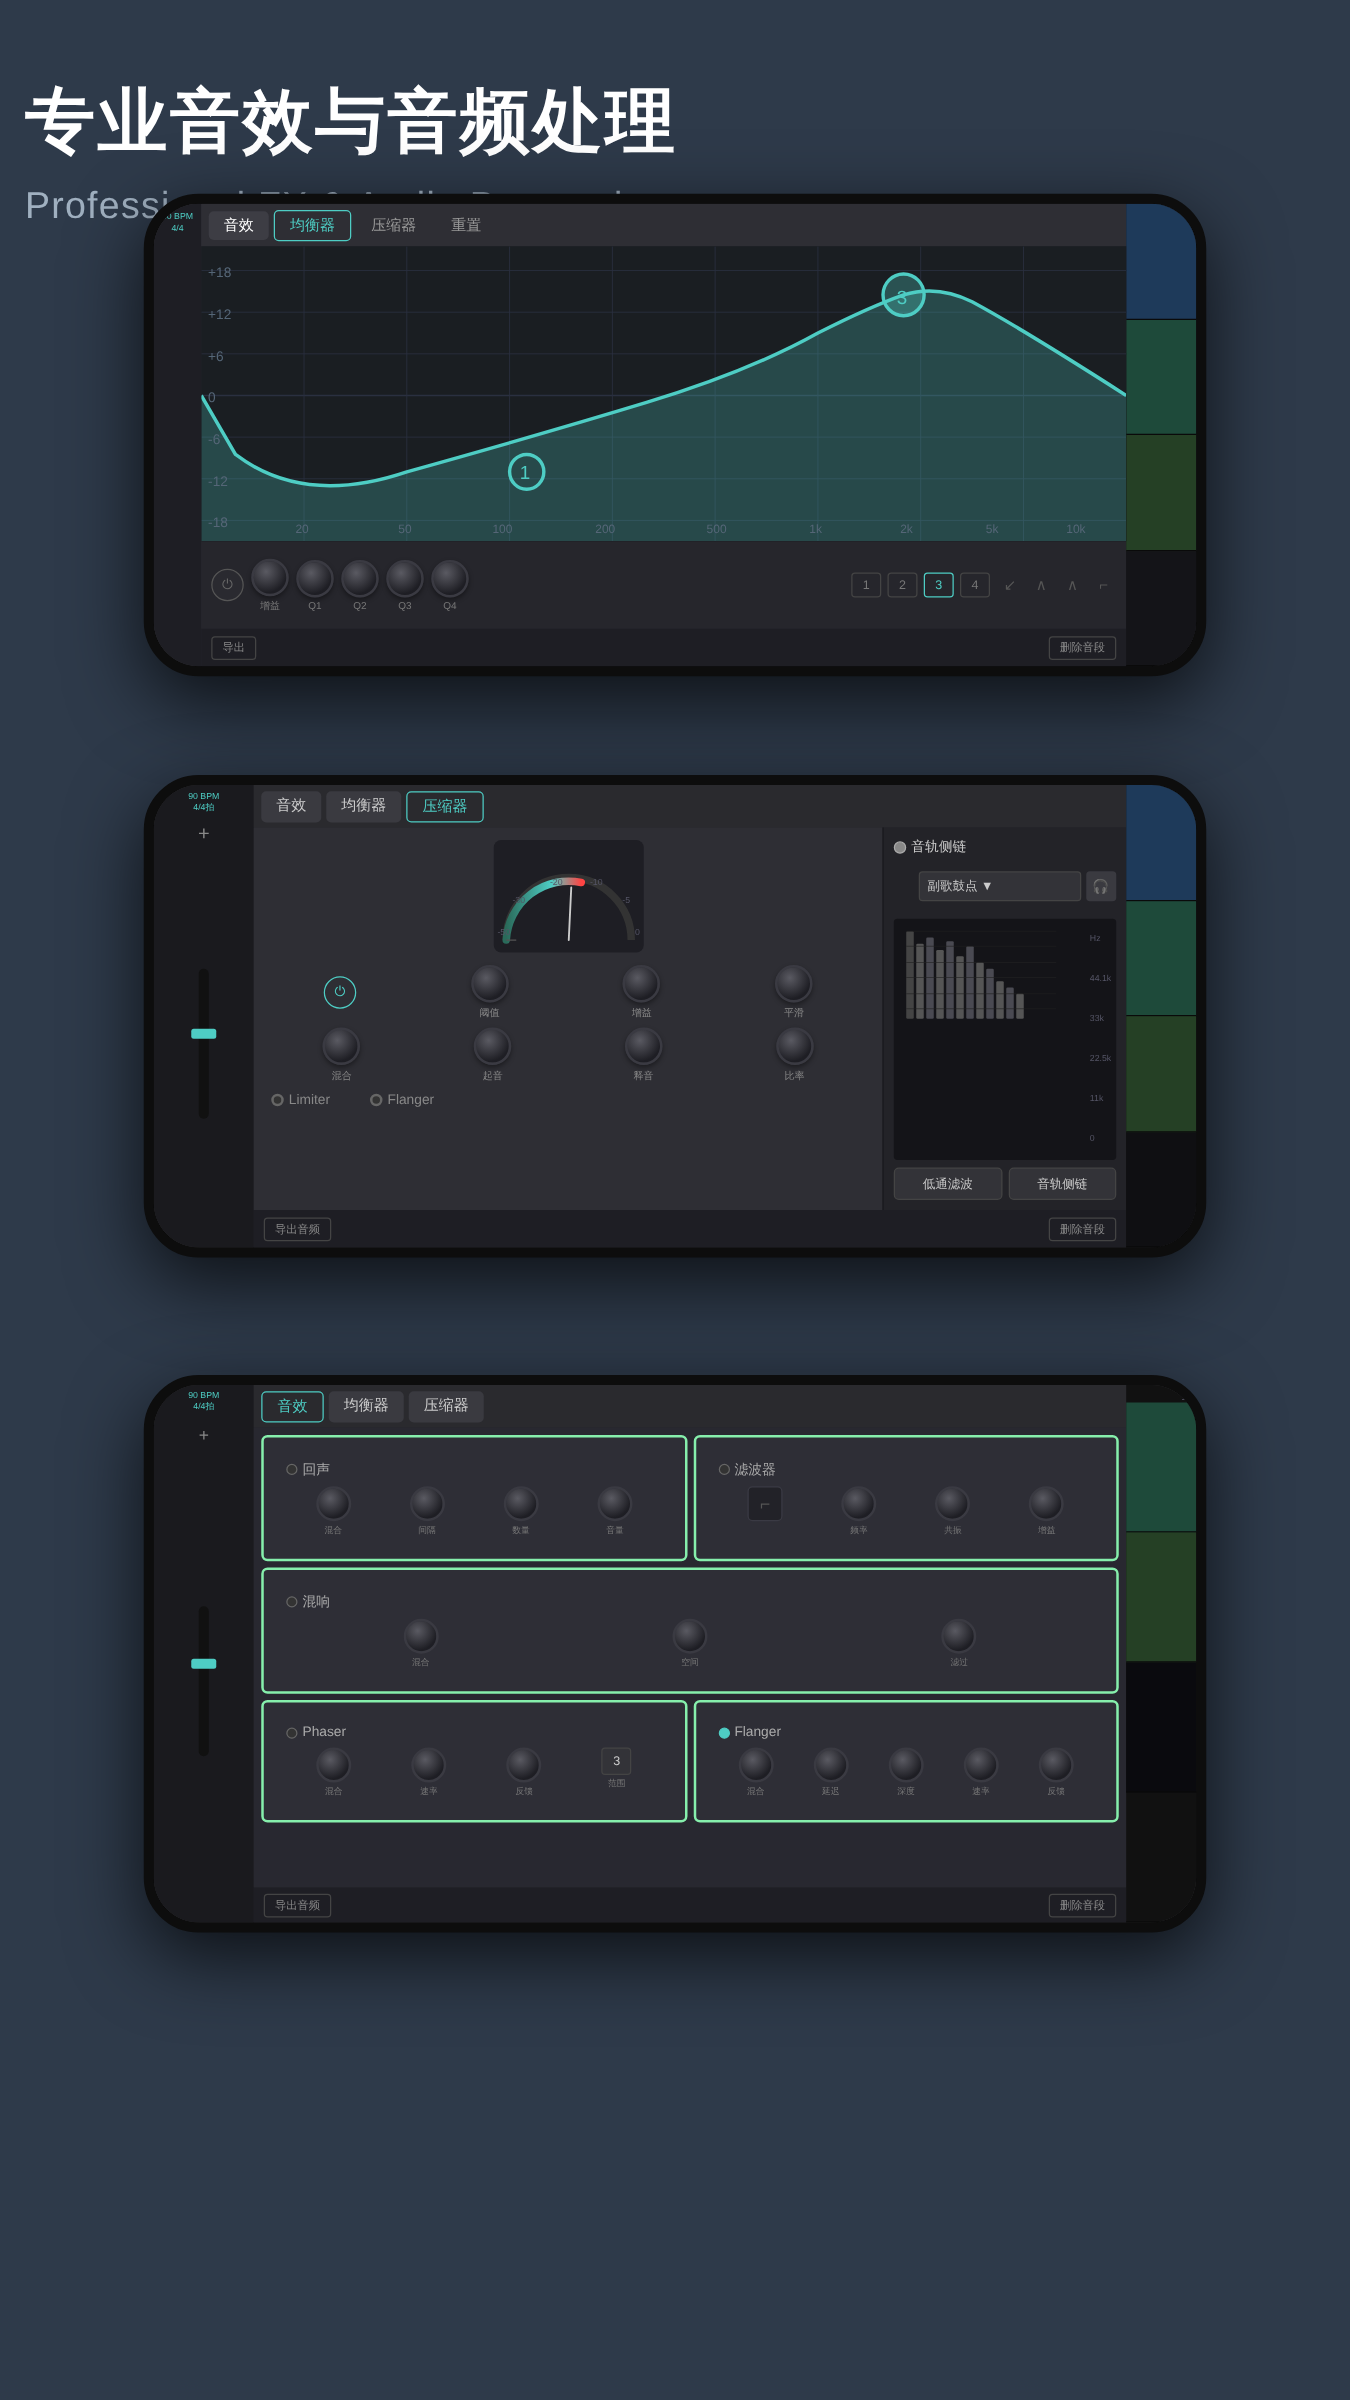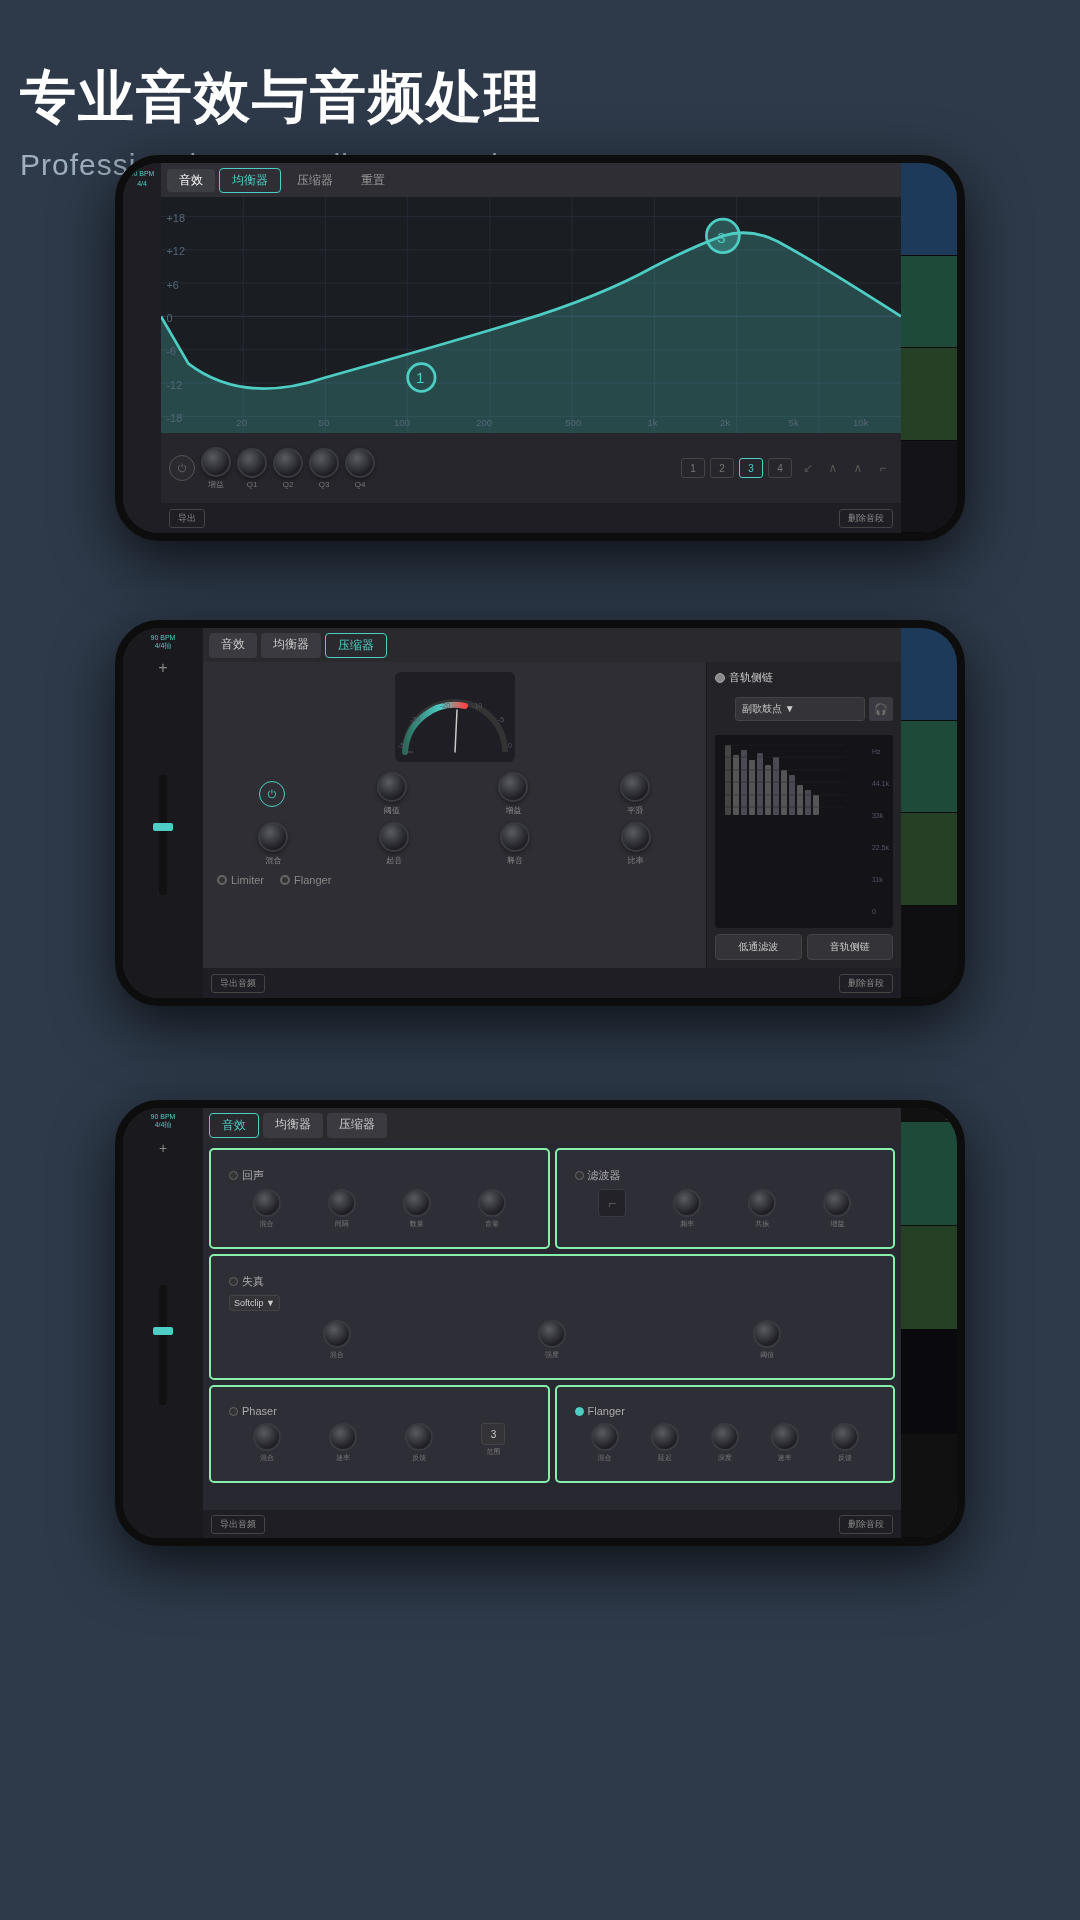--- a/index.html
+++ b/index.html
@@ -792,21 +792,21 @@
                 <div class="comp-knob-g">
                   <div class="knb"></div>
                   <div class="comp-lbl">释音</div>
                 </div>
                 <div class="comp-knob-g">
                   <div class="knb"></div>
                   <div class="comp-lbl">比率</div>
                 </div>
               </div>
 
-              <div style="display:flex;gap:16px;margin-top:8px;padding-left:4px;">
+              <div style="display:flex;gap:32px;margin-top:8px;padding-left:4px;">
                 <div style="display:flex;align-items:center;gap:4px;">
                   <div style="width:10px;height:10px;border-radius:50%;border:2px solid #666;background:#333;"></div>
                   <span style="font-size:11px;color:#888;">Limiter</span>
                 </div>
                 <div style="display:flex;align-items:center;gap:4px;">
                   <div style="width:10px;height:10px;border-radius:50%;border:2px solid #666;background:#333;"></div>
                   <span style="font-size:11px;color:#888;">Flanger</span>
                 </div>
               </div>
             </div>
@@ -959,44 +959,41 @@
                   <div class="fx-knob-g">
                     <div class="fx-knb"></div>
                     <div class="fx-knb-lbl">增益</div>
                   </div>
                 </div>
               </div>
             </div>
 
             <div class="fx-row">
 
-
               <div class="fx-panel">
                 <div class="fx-panel-title">
                   <div class="fx-dot"></div>
-                  <span class="fx-title-txt">失真</span>
-                </div>
-                <div style="display:flex;align-items:center;gap:4px;margin-bottom:4px;">
-                  <div class="fx-dropdown">Softclip ▼</div>
+                  <span class="fx-title-txt">混响</span>
                 </div>
                 <div class="fx-knobs">
                   <div class="fx-knob-g">
                     <div class="fx-knb"></div>
                     <div class="fx-knb-lbl">混合</div>
                   </div>
                   <div class="fx-knob-g">
                     <div class="fx-knb"></div>
-                    <div class="fx-knb-lbl">强度</div>
-                  </div>
-                  <div class="fx-knob-g">
-                    <div class="fx-knb"></div>
-                    <div class="fx-knb-lbl">阈值</div>
-                  </div>
-                </div>
-              </div>
+                    <div class="fx-knb-lbl">空间</div>
+                  </div>
+                  <div class="fx-knob-g">
+                    <div class="fx-knb"></div>
+                    <div class="fx-knb-lbl">滤过</div>
+                  </div>
+                </div>
+              </div>
+
             </div>
 
             <div class="fx-row">
 
               <div class="fx-panel">
                 <div class="fx-panel-title">
                   <div class="fx-dot"></div>
                   <span class="fx-title-txt">Phaser</span>
                 </div>
                 <div class="fx-knobs">

